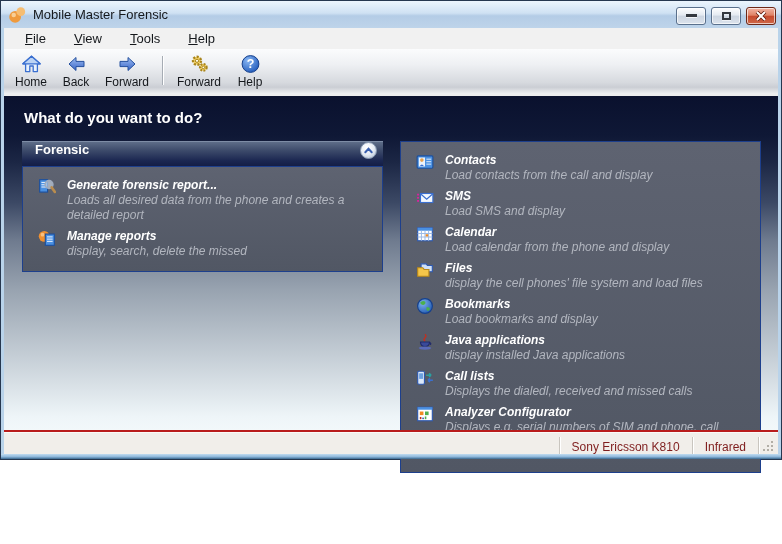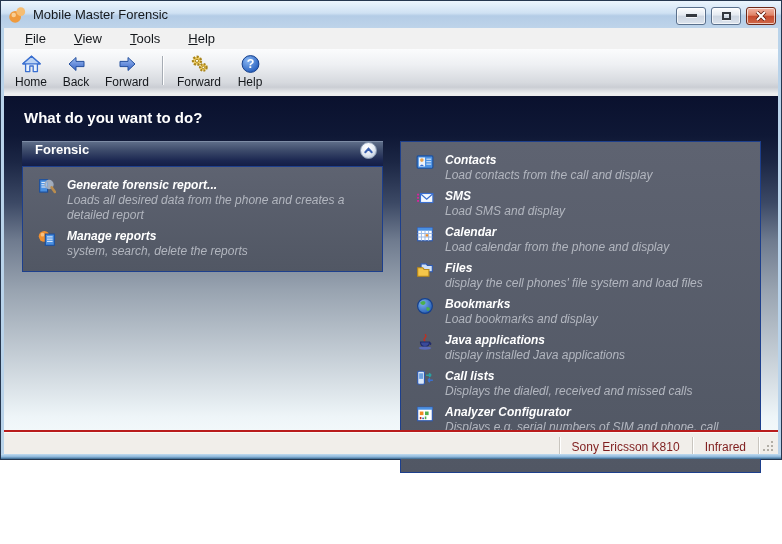--- a/index.html
+++ b/index.html
@@ -207,21 +207,21 @@
               <svg class="item-icon" viewBox="0 0 16 16">
                 <circle cx="5.5" cy="6.5" r="4.8" fill="#f09030"></circle>
                 <circle cx="4" cy="5" r="1.7" fill="#f8c080"></circle>
                 <rect x="6.5" y="4.5" width="8" height="10" fill="#4a90e2" stroke="#1c4f9c"></rect>
                 <rect x="8" y="6.5" width="5" height="1" fill="#dce9fa"></rect>
                 <rect x="8" y="8.5" width="5" height="1" fill="#dce9fa"></rect>
                 <rect x="8" y="10.5" width="5" height="1" fill="#dce9fa"></rect>
               </svg>
               <div class="item-text">
                 <div class="item-title">Manage reports</div>
-                <div class="item-desc">system, search, delete the reports</div>
+                <div class="item-desc">display, search, delete the missed</div>
               </div>
             </div>
 
           </div>
         </div>
 
         <div class="panel">
           <div class="panel-body h-loaddata">
 
             <div class="panel-item">

